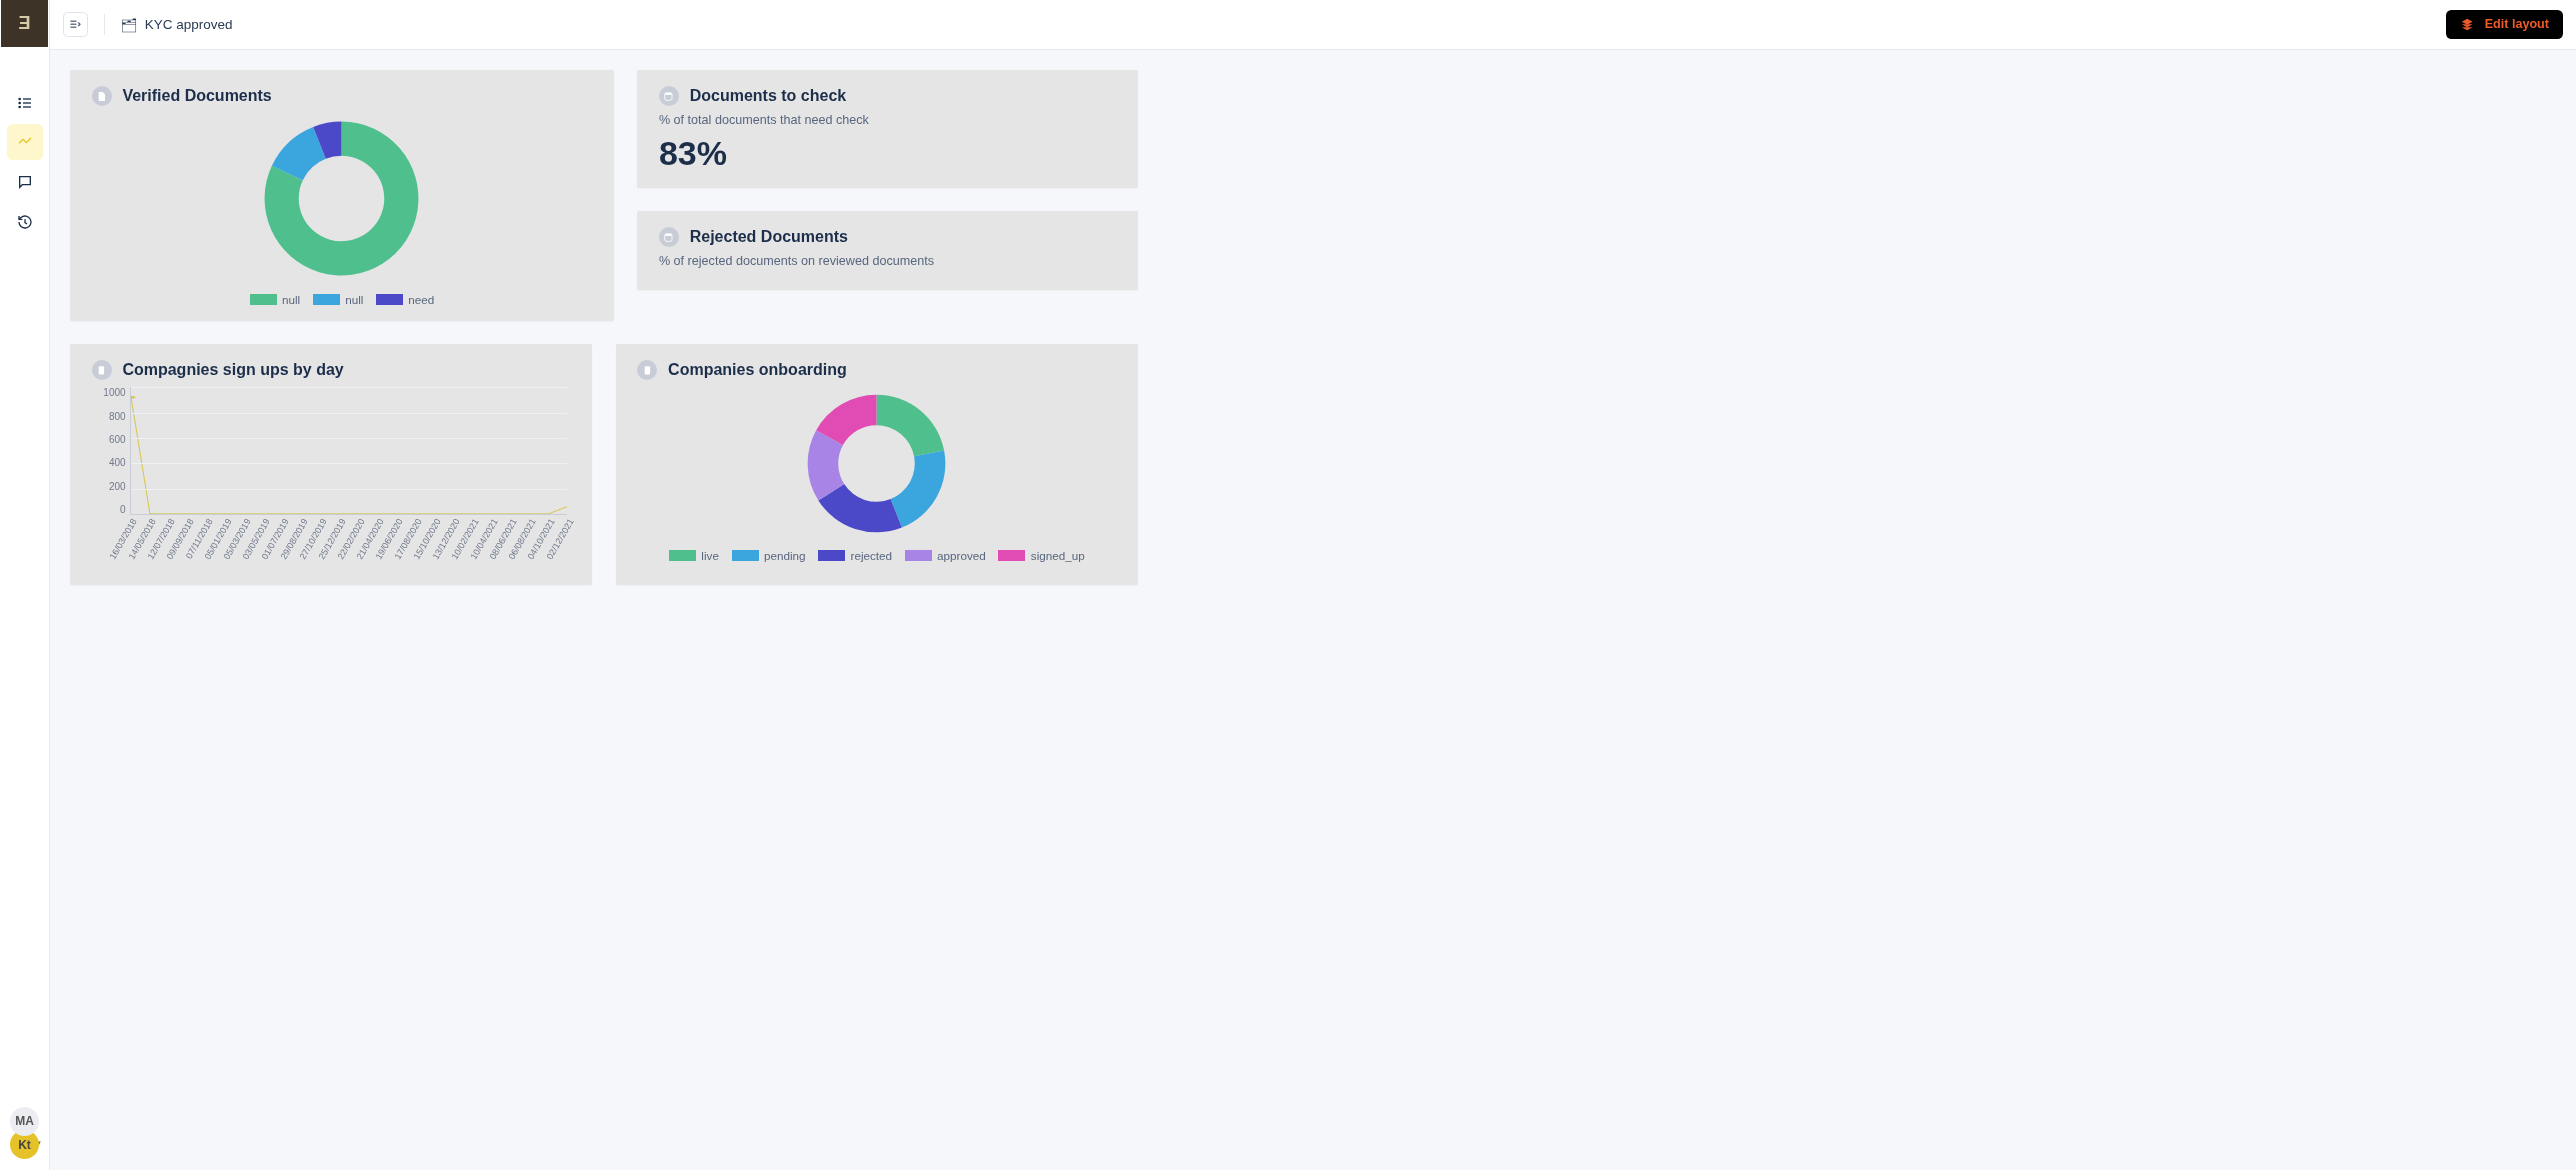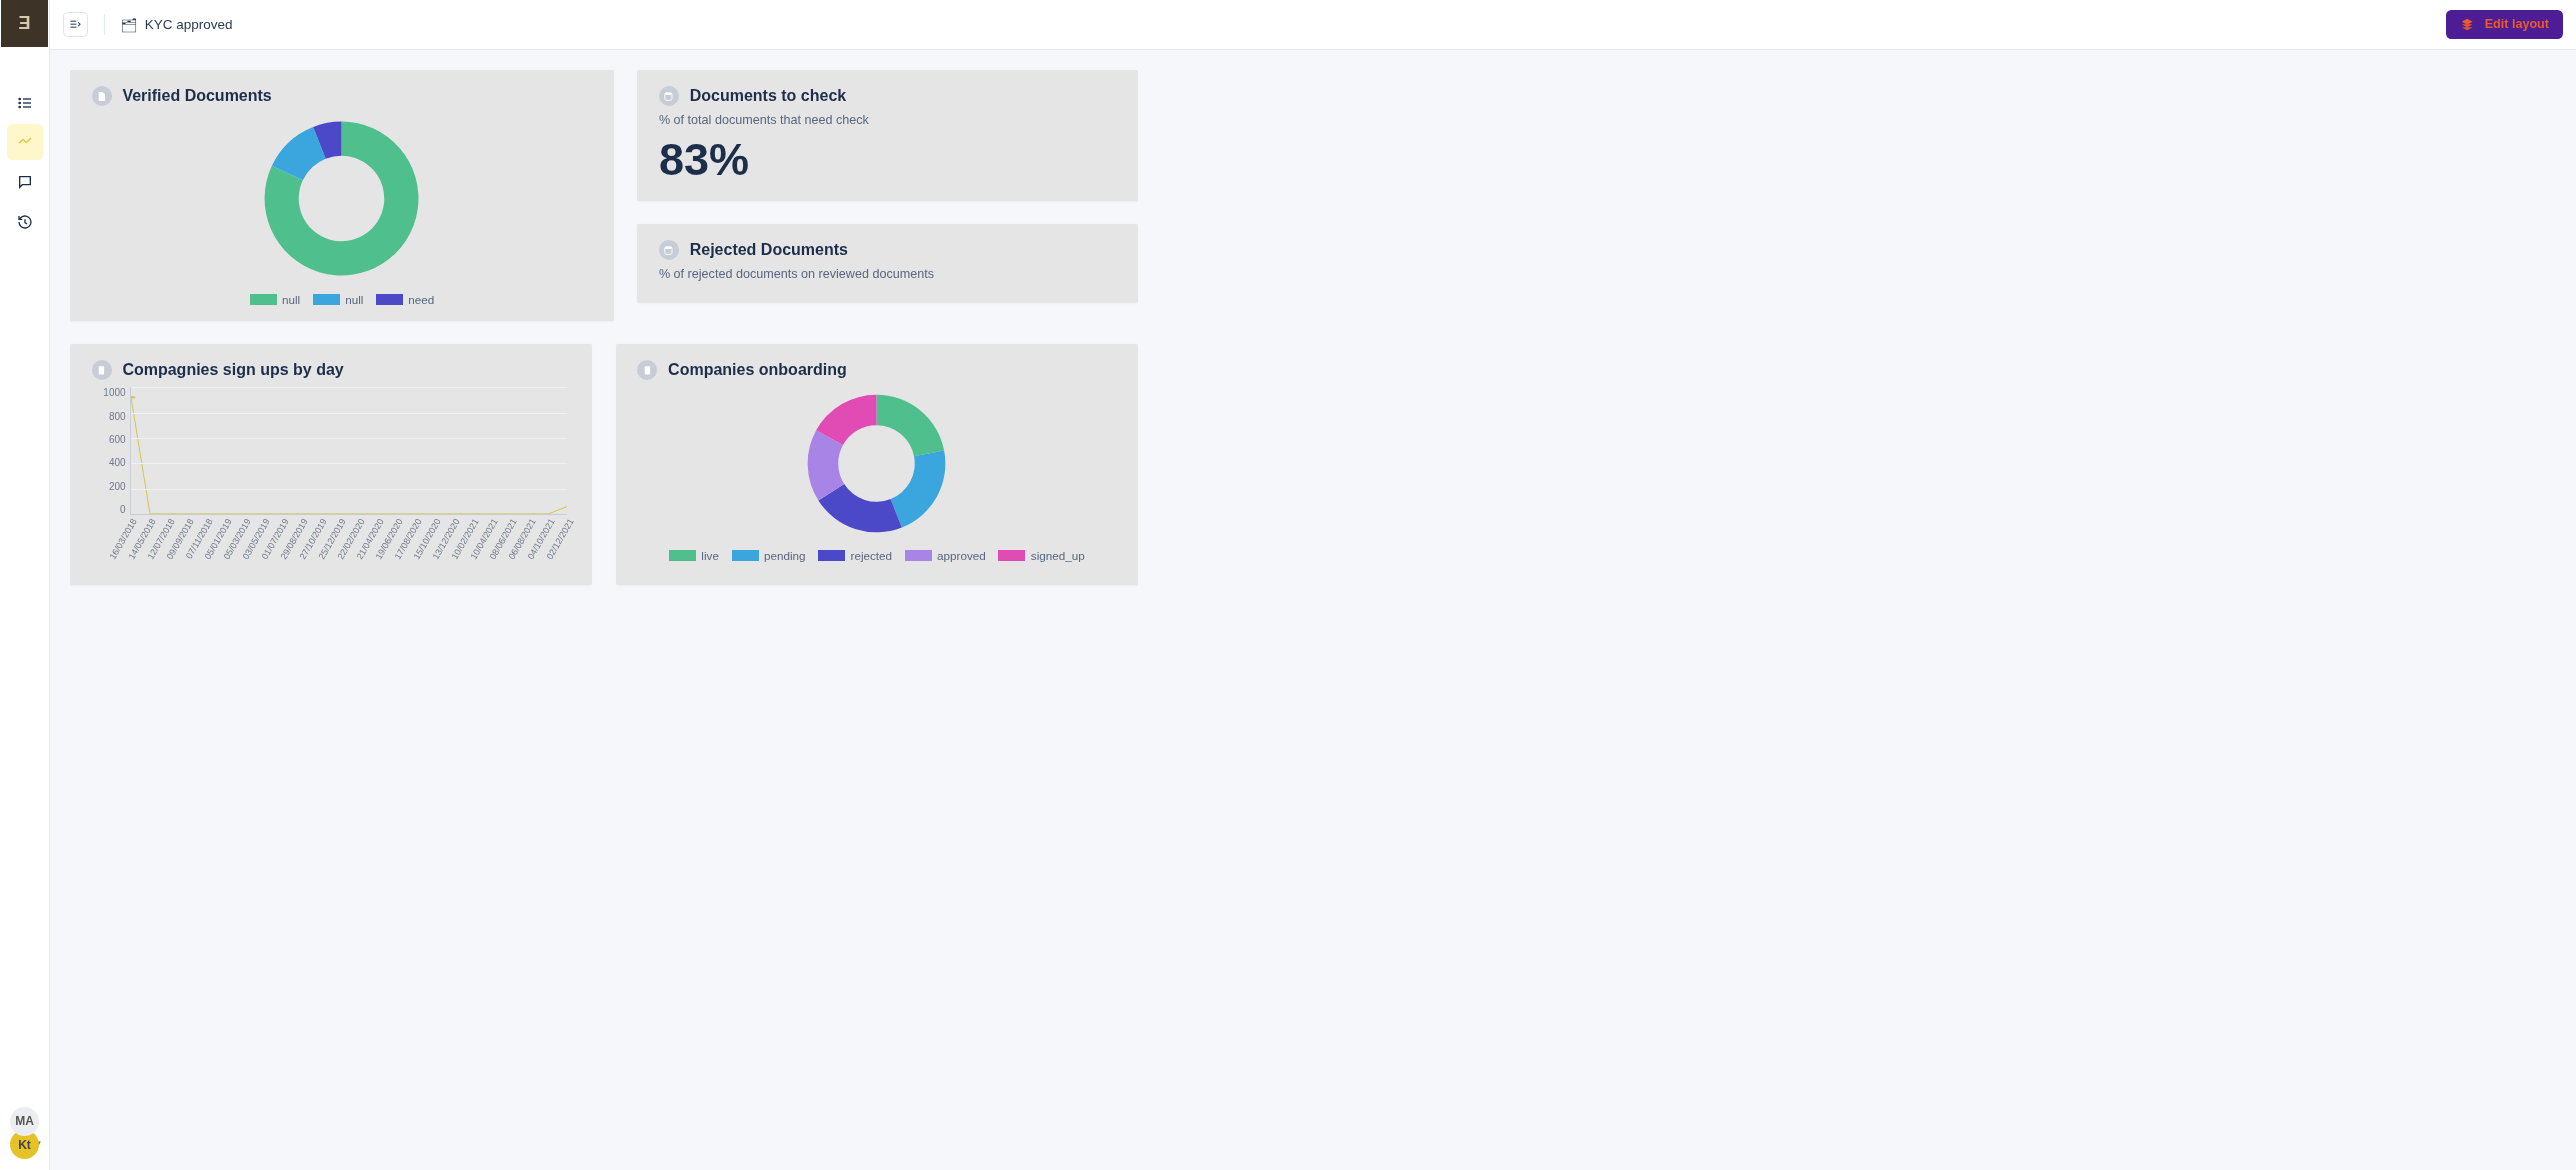--- a/index.html
+++ b/index.html
@@ -15,33 +15,33 @@
   .avatar-badge { width:29px; height:29px; border-radius:50%; display:flex; align-items:center; justify-content:center; font-size:12px; font-weight:600; }
   .avatar-MA { background:#ecedf0; color:#555; margin-bottom:-5.4px; z-index:2; }
   .avatar-Kt { background:#e6c229; color:#4a3; color:#5b4; color:#444; z-index:1; }
   .chevron-down { position:absolute; right:-1.8px; bottom:11.7px; font-size:9px; color:#666; }
   .mainarea { flex:1; display:flex; flex-direction:column; }
   .topbar { height:50px; background:#fff; border-bottom:0.9px solid #e5e9f0; display:flex; align-items:center; padding:0 12.6px; }
   .menu-btn { width:25px; height:25px; border:0.9px solid #dfe3eb; border-radius:4.5px; display:flex; align-items:center; justify-content:center; cursor:pointer; background:#fff; }
   .topbar-sep { width:0.9px; height:21.6px; background:#e5e9f0; margin:0 16px; }
   .page-title-wrap { display:flex; align-items:center; gap:7.2px; font-size:13.5px; font-weight:500; color:#2a3b55; }
   .topbar-spacer { flex:1; }
-  .edit-btn { display:flex; align-items:center; gap:10px; background:#4c1d95; color:#ec5b29; border:none; padding:7.2px 14.4px; border-radius:5.4px; font-size:12.6px; font-weight:600; cursor:pointer; }
+  .edit-btn { display:flex; align-items:center; gap:10px; background:#000000; color:#ec5b29; border:none; padding:7.2px 14.4px; border-radius:5.4px; font-size:12.6px; font-weight:600; cursor:pointer; }
   .edit-btn svg { width:14.4px; height:14.4px; }
   .content { padding:20px; overflow:auto; }
   .grid-row { display:flex; gap:23.4px; margin-bottom:23.4px; }
   .card { background:#e5e5e5; border-radius:1.8px; padding:16px 21.6px 14.4px; box-shadow:0 0.9px 1.8px rgba(20,30,50,.04); }
   .card-half { flex:1; min-width:0; }
   .stat-stack { display:flex; flex-direction:column; gap:23.4px; flex:1; }
   .card-title-row { display:flex; align-items:center; gap:10.8px; margin-bottom:7.2px; }
   .card-icon-circle { width:20px; height:20px; border-radius:50%; background:#c7ccd6; display:flex; align-items:center; justify-content:center; }
   .card-icon-circle svg { width:10.8px; height:10.8px; fill:#fff; }
   .card-title { font-size:16px; font-weight:600; color:#1c2e4a; }
   .card-sub { font-size:12.6px; color:#58667e; margin-bottom:7.2px; }
-  .big-number { font-size:45px; font-weight:700; color:#1c2e4a; }
+  .big-number { font-size:34px; font-weight:700; color:#1c2e4a; }
   .donut-wrap { display:flex; flex-direction:column; align-items:center; }
   .donut { width:171px; height:171px; }
   .legend-row { display:flex; justify-content:flex-end; flex-wrap:wrap; gap:12.6px; margin-top:9px; }
   .legend-item { display:flex; align-items:center; gap:5.4px; font-size:11.7px; color:#58667e; }
   .legend-sw { width:27px; height:10.8px; }
   .line-chart { position:relative; width:100%; height:153px; }
   .y-axis { position:absolute; left:0; top:0; bottom:25px; width:34px; display:flex; flex-direction:column; justify-content:space-between; text-align:right; font-size:10px; color:#70788c; }
   .plot { position:absolute; left:38px; right:3.6px; top:0; bottom:25px; border-left:0.9px solid #c7ccd6; border-bottom:0.9px solid #c7ccd6; }
   .plot .hgrid { position:absolute; left:0; right:0; height:0.9px; background:#eef0f4; }
   .plot svg { position:absolute; inset:0; width:100%; height:100%; }

